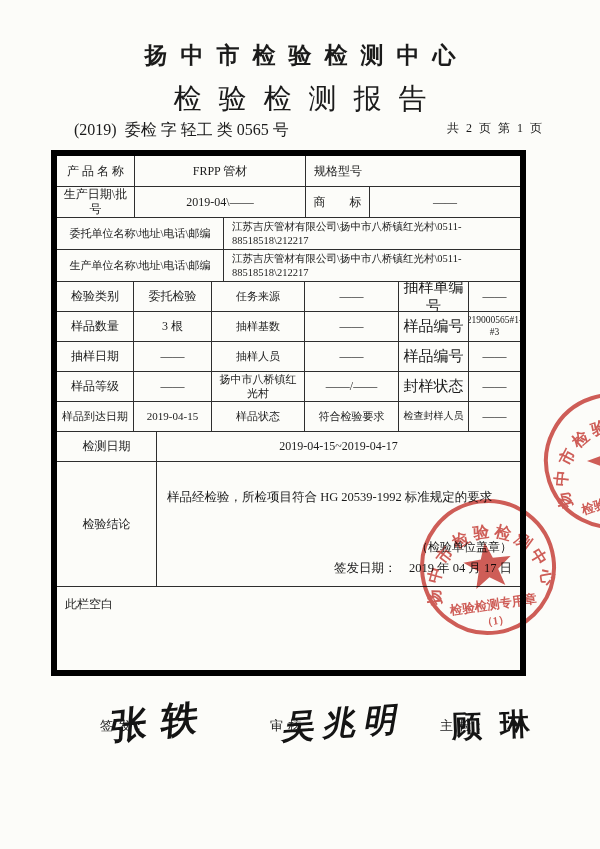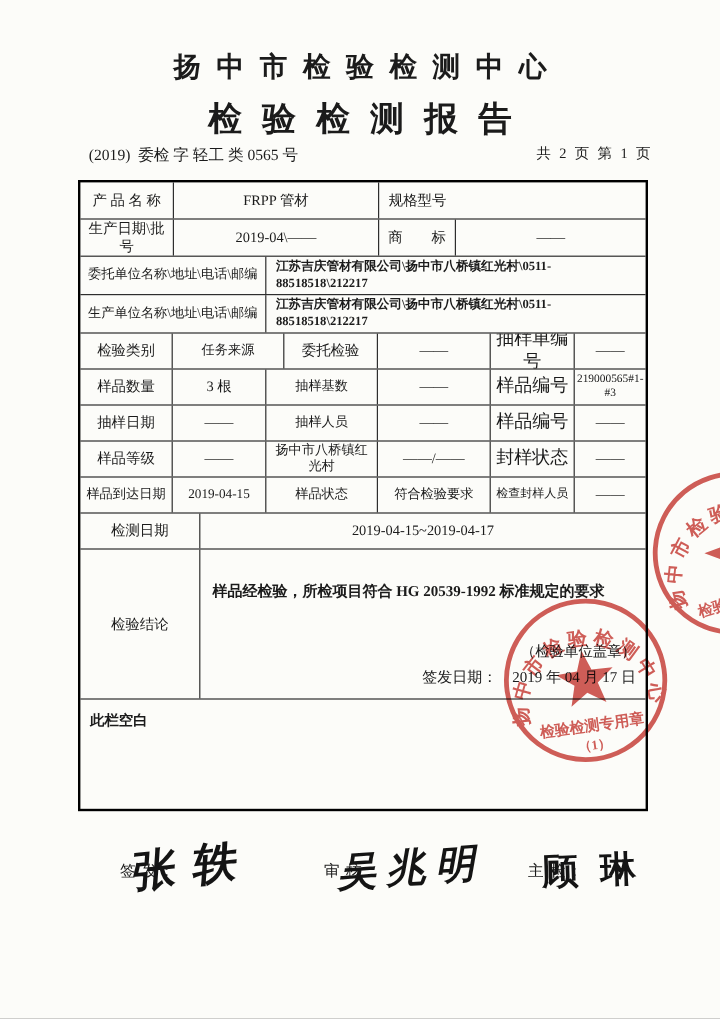--- a/index.html
+++ b/index.html
@@ -11,54 +11,54 @@
     color:#1b1b1b;
   }
   
   .org-title {
     position:absolute; top:40px; left:0; width:100%;
     text-align:center; font-size:23px; font-weight:bold;
     letter-spacing:13px; text-indent:13px;
   }
   .report-title {
     position:absolute; top:80px; left:0; width:100%;
-    text-align:center; font-size:28px; font-weight:bold;
+    text-align:center; font-size:28px; font-weight:normal;
     letter-spacing:17px; text-indent:17px;
   }
-  .doc-number { position:absolute; top:120px; left:74px; font-size:13px; white-space:pre;text-align:center; }
+  .doc-number { position:absolute; top:120px; left:74px; font-size:16px; white-space:pre;text-align:center; }
   .page-info  { position:absolute; top:120px; right:56px; font-size:12px; letter-spacing:2px; }
 
   
   .report-table {
-    position:absolute; left:65px; top:150px; width:475px; height:526px;
-    border:2px solid #000000;
+    position:absolute; left:51px; top:150px; width:475px; height:526px;
+    border:6px solid #000000;
   }
   .trow { display:flex; width:100%; border-bottom:1px solid #2e2e2e; }
   .trow:last-child { border-bottom:none; }
   .tcell {
     display:flex; align-items:center; justify-content:center;
     border-right:1px solid #2e2e2e; font-size:12px;
     padding:1px 3px; text-align:center; line-height:1.25;
     overflow:hidden;
   }
   .tcell:last-child { border-right:none; }
-  .tcell.left { justify-content:flex-start; text-align:left; padding-left:8px;font-weight:bold; }
+  .tcell.left { justify-content:flex-start; text-align:left; padding-left:8px; }
   .tcell.small { font-size:10.5px; }
   .tcell.tiny  { font-size:9.5px; letter-spacing:0; }
   .h31{height:31px}.h32{height:32px}.h30{height:30px}.h60{height:60px}.h125{height:125px}.h35{height:35px}
 
   
   .g1-c1{width:78px}.g1-c2{width:171px}.g1-c3{width:64px}.g1-c4{flex:1}
-  .g3-c1{width:155px; font-size:11px;}.g3-c2{flex:1}
+  .g3-c1{width:167px; font-size:11px;}.g3-c2{flex:1}
   .g5-c1{width:77px}.g5-c2{width:78px}.g5-c3{width:93px; font-size:11px;}
   .g5-c4{width:94px}.g5-c5{width:70px; font-size:15px;}.g5-c6{flex:1}
   .g10-c1{width:100px}.g10-c2{flex:1}
 
   .conclusion-cell { position:relative; display:block; padding:0; }
-  .conclusion-text { position:absolute; top:28px; left:10px; right:8px; font-size:12.5px; text-align:left;font-weight:bold; }
+  .conclusion-text { position:absolute; top:28px; left:10px; right:8px; font-size:12.5px; text-align:left; }
   .stamp-note { position:absolute; top:78px; right:8px; font-size:12px; }
   .issue-date { position:absolute; bottom:9px; right:8px; font-size:12.5px; white-space:pre; }
 
   
   .seal { position:absolute; mix-blend-mode:multiply; opacity:.85; pointer-events:none; }
   .seal-main { left:412px; top:491px; transform:rotate(-8deg); }
   .seal-edge { left:536px; top:385px; transform:rotate(-18deg); }
 
   
   .sig-row { position:absolute; left:0; top:695px; width:100%; height:70px; }
@@ -98,22 +98,22 @@
       <div class="tcell g3-c2 left small">江苏吉庆管材有限公司\扬中市八桥镇红光村\0511-88518518\212217</div>
     </div>
 
     <div class="trow h32">
       <div class="tcell g3-c1">生产单位名称\地址\电话\邮编</div>
       <div class="tcell g3-c2 left small">江苏吉庆管材有限公司\扬中市八桥镇红光村\0511-88518518\212217</div>
     </div>
 
     <div class="trow h30">
       <div class="tcell g5-c1">检验类别</div>
+      <div class="tcell g5-c2">委托检验</div>
       <div class="tcell g5-c3">任务来源</div>
-      <div class="tcell g5-c2">委托检验</div>
       <div class="tcell g5-c4">——</div>
       <div class="tcell g5-c5">抽样单编号</div>
       <div class="tcell g5-c6">——</div>
     </div>
 
     <div class="trow h30">
       <div class="tcell g5-c1">样品数量</div>
       <div class="tcell g5-c2">3 根</div>
       <div class="tcell g5-c3">抽样基数</div>
       <div class="tcell g5-c4">——</div>

